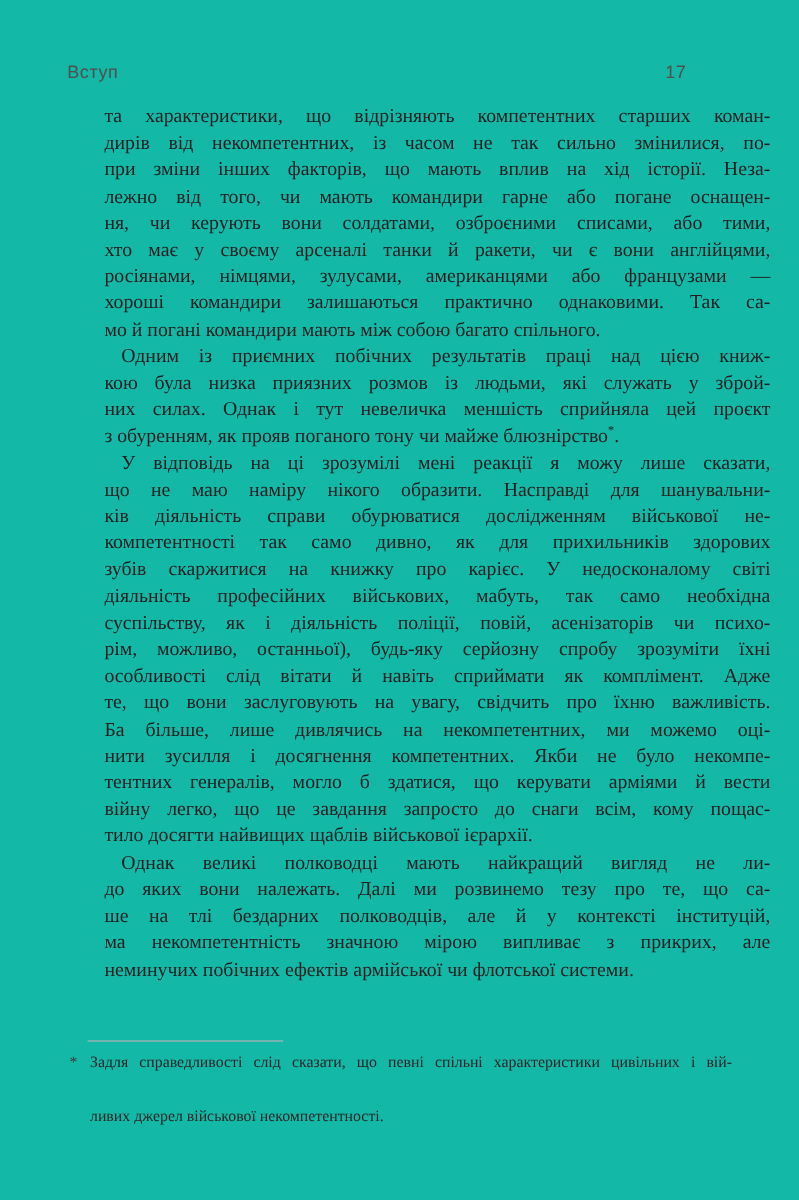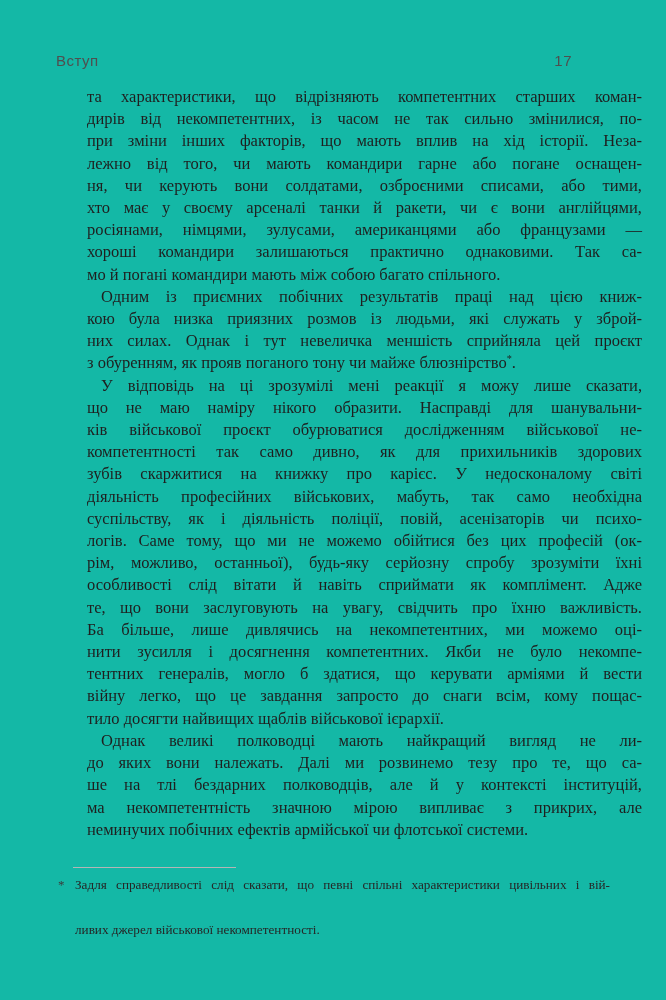--- a/index.html
+++ b/index.html
@@ -109,26 +109,25 @@
       <div class="line">хто має у своєму арсеналі танки й ракети, чи є вони англійцями,</div>
       <div class="line">росіянами, німцями, зулусами, американцями або французами —</div>
       <div class="line">хороші командири залишаються практично однаковими. Так са-</div>
       <div class="line plast">мо й погані командири мають між собою багато спільного.</div>
       <div class="line pfirst">Одним із приємних побічних результатів праці над цією книж-</div>
       <div class="line">кою була низка приязних розмов із людьми, які служать у зброй-</div>
       <div class="line">них силах. Однак і тут невеличка меншість сприйняла цей проєкт</div>
       <div class="line plast">з обуренням, як прояв поганого тону чи майже блюзнірство<sup>*</sup>.</div>
       <div class="line pfirst">У відповідь на ці зрозумілі мені реакції я можу лише сказати,</div>
       <div class="line">що не маю наміру нікого образити. Насправді для шанувальни-</div>
-      <div class="line">ків військової проєкт обурюватися дослідженням військової не-</div>
+      <div class="line">ків діяльність справи обурюватися дослідженням військової не-</div>
       <div class="line">компетентності так само дивно, як для прихильників здорових</div>
       <div class="line">зубів скаржитися на книжку про карієс. У недосконалому світі</div>
       <div class="line">діяльність професійних військових, мабуть, так само необхідна</div>
       <div class="line">суспільству, як і діяльність поліції, повій, асенізаторів чи психо-</div>
-      <div class="line">логів. Саме тому, що ми не можемо обійтися без цих професій (ок-</div>
       <div class="line">рім, можливо, останньої), будь-яку серйозну спробу зрозуміти їхні</div>
       <div class="line">особливості слід вітати й навіть сприймати як комплімент. Адже</div>
       <div class="line">те, що вони заслуговують на увагу, свідчить про їхню важливість.</div>
       <div class="line">Ба більше, лише дивлячись на некомпетентних, ми можемо оці-</div>
       <div class="line">нити зусилля і досягнення компетентних. Якби не було некомпе-</div>
       <div class="line">тентних генералів, могло б здатися, що керувати арміями й вести</div>
       <div class="line">війну легко, що це завдання запросто до снаги всім, кому пощас-</div>
       <div class="line plast">тило досягти найвищих щаблів військової ієрархії.</div>
       <div class="line pfirst">Однак великі полководці мають найкращий вигляд не ли-</div>
       <div class="line">до яких вони належать. Далі ми розвинемо тезу про те, що са-</div>

